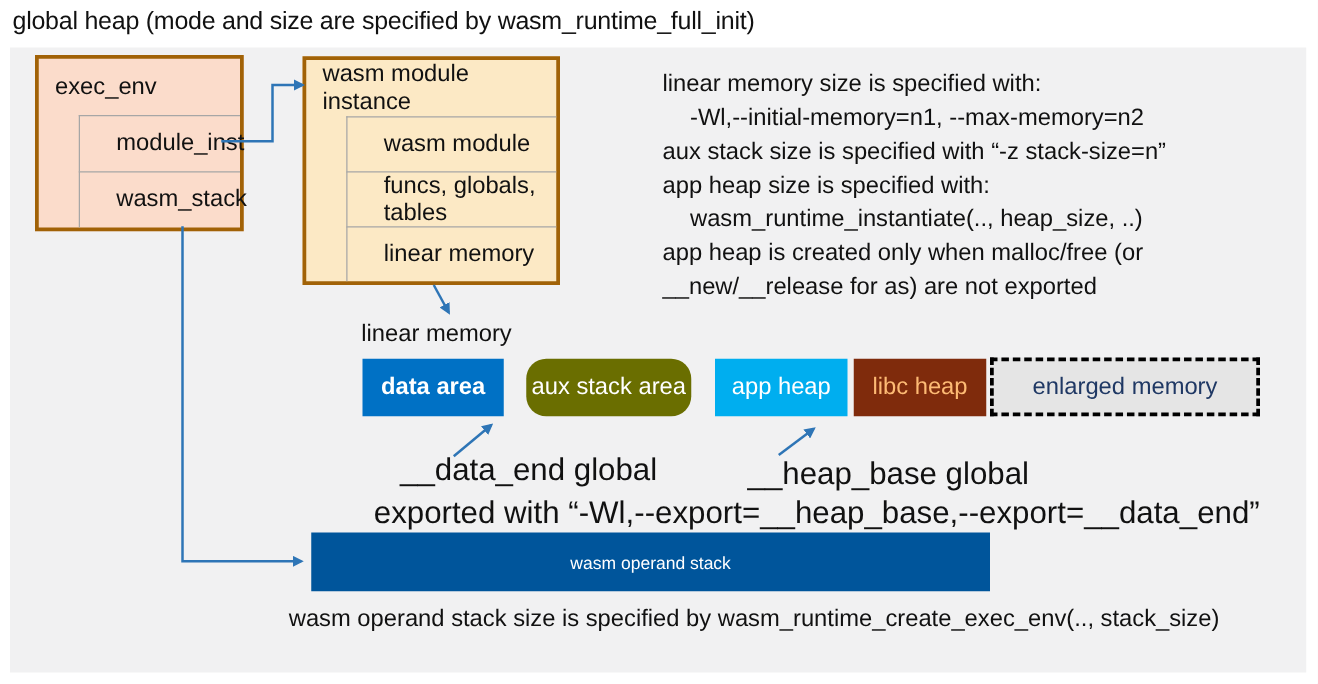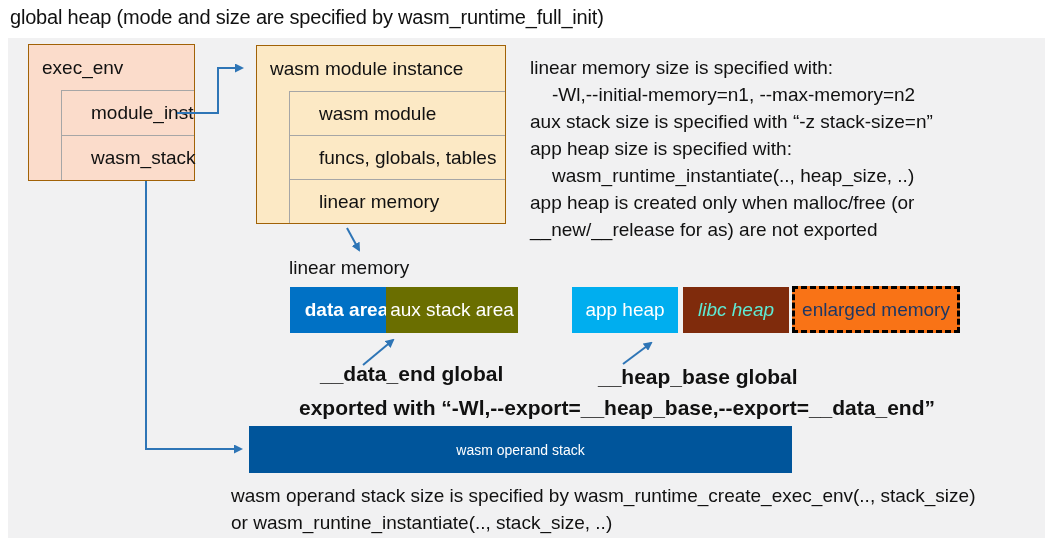--- a/index.html
+++ b/index.html
@@ -5,45 +5,45 @@
   html,body{margin:0;padding:0;background:#ffffff;}
   .canvas{
     position:relative;width:1054px;height:547px;overflow:hidden;
     font-family:"Liberation Sans","DejaVu Sans",sans-serif;
     color:#111;background:#ffffff;
   }
   .title{position:absolute;left:10px;top:6px;font-size:20px;letter-spacing:-0.2px;}
   .panel{position:absolute;left:8px;top:38px;width:1037px;height:500px;background:#F1F1F2;}
 
   
-  .box{position:absolute;border:1px solid #a16207;box-sizing:border-box;}
+  .box{position:absolute;border:3px solid #a16207;box-sizing:border-box;}
   .box-header{height:45px;display:flex;align-items:center;padding-left:13px;font-size:19px;}
   .box-row{margin-left:32px;border-top:1px solid #A6A6A6;border-left:1px solid #A6A6A6;
            display:flex;align-items:center;padding-left:29px;font-size:19px;box-sizing:border-box;}
   .exec-env{left:28px;top:44px;width:167px;}
   .exec-env .box-row{height:45px;}
-  .instance{left:256px;top:45px;width:250px;}
+  .instance{left:242px;top:45px;width:206px;}
   .instance .box-row{height:44px;}
 
   
   .notes{position:absolute;left:530px;top:54px;width:505px;font-size:19px;line-height:27px;}
   .notes .indent{padding-left:22px;}
 
   .lm-label{position:absolute;left:289px;top:257px;font-size:19px;}
 
   
   .seg{position:absolute;top:287px;height:46px;display:flex;align-items:center;justify-content:center;
        font-size:19px;box-sizing:border-box;}
   .seg-0{left:290px;width:113px;}
-  .seg-1{left:386px;width:132px;}
+  .seg-1{left:421px;width:132px;border-radius:16px;}
   .seg-2{left:572px;width:106px;}
   .seg-3{left:683px;width:106px;}
-  .seg-4{left:792px;top:286px;width:168px;height:47px;border:3px dashed #000;background:#f97316;}
+  .seg-4{left:792px;top:286px;width:216px;height:47px;border:3px dashed #000;background:#e5e5e5;}
 
-  .annot{position:absolute;font-size:21px;font-weight:bold;}
+  .annot{position:absolute;font-size:25px;}
   .data-end-label{left:320px;top:362px;}
   .heap-base-label{left:598px;top:365px;}
   .export-note{left:299px;top:396px;}
 
   .operand-bar{position:absolute;left:249px;top:426px;width:543px;height:47px;
                display:flex;align-items:center;justify-content:center;color:#fff;font-size:14px;}
   .bottom-notes{position:absolute;left:187px;top:482px;font-size:19px;line-height:27px;margin-left:44px;}
 
   .arrows{position:absolute;left:0;top:0;pointer-events:none;}
 </style>
@@ -77,32 +77,31 @@
     <div class="indent">wasm_runtime_instantiate(.., heap_size, ..)</div>
     <div>app heap is created only when malloc/free (or</div>
     <div>__new/__release for as) are not exported</div>
   </div>
 
   <div class="lm-label">linear memory</div>
 
   <div class="seg seg-0" style="background-color: rgb(0, 113, 197); color: rgb(255, 255, 255); font-weight: bold;">data area</div>
   <div class="seg seg-1" style="background-color: rgb(106, 110, 0); color: rgb(255, 255, 255);">aux stack area</div>
   <div class="seg seg-2" style="background-color: rgb(0, 174, 239); color: rgb(255, 255, 255);">app heap</div>
-  <div class="seg seg-3" style="background-color: rgb(127, 43, 12); color: #5eead4; font-style: italic;">libc heap</div>
+  <div class="seg seg-3" style="background-color: rgb(127, 43, 12); color: #fdba74;">libc heap</div>
   <div class="seg seg-4" style="color: rgb(31, 56, 100);">enlarged memory</div>
 
   <div class="annot data-end-label">__data_end global</div>
   <div class="annot heap-base-label">__heap_base global</div>
   <div class="annot export-note">exported with “-Wl,--export=__heap_base,--export=__data_end”</div>
 
   <div class="operand-bar" style="background-color: rgb(0, 85, 155);">wasm operand stack</div>
 
   <div class="bottom-notes">
     <div>wasm operand stack size is specified by wasm_runtime_create_exec_env(.., stack_size)</div>
-    <div>or wasm_runtine_instantiate(.., stack_size, ..)</div>
   </div>
 
   <svg class="arrows" width="1054" height="547" viewBox="0 0 1054 547">
     <defs>
       <marker id="arr" markerWidth="9" markerHeight="9" refX="7" refY="4.5" orient="auto" markerUnits="userSpaceOnUse">
         <path d="M0,0 L9,4.5 L0,9 z" fill="#2E75B6"></path>
       </marker>
     </defs>
     <polyline points="177,113 218,113 218,68 242,68" fill="none" stroke-width="2" marker-end="url(#arr)" stroke="#2E75B6"></polyline>
     <line x1="347" y1="228" x2="359" y2="250" stroke-width="2" marker-end="url(#arr)" stroke="#2E75B6"></line>

